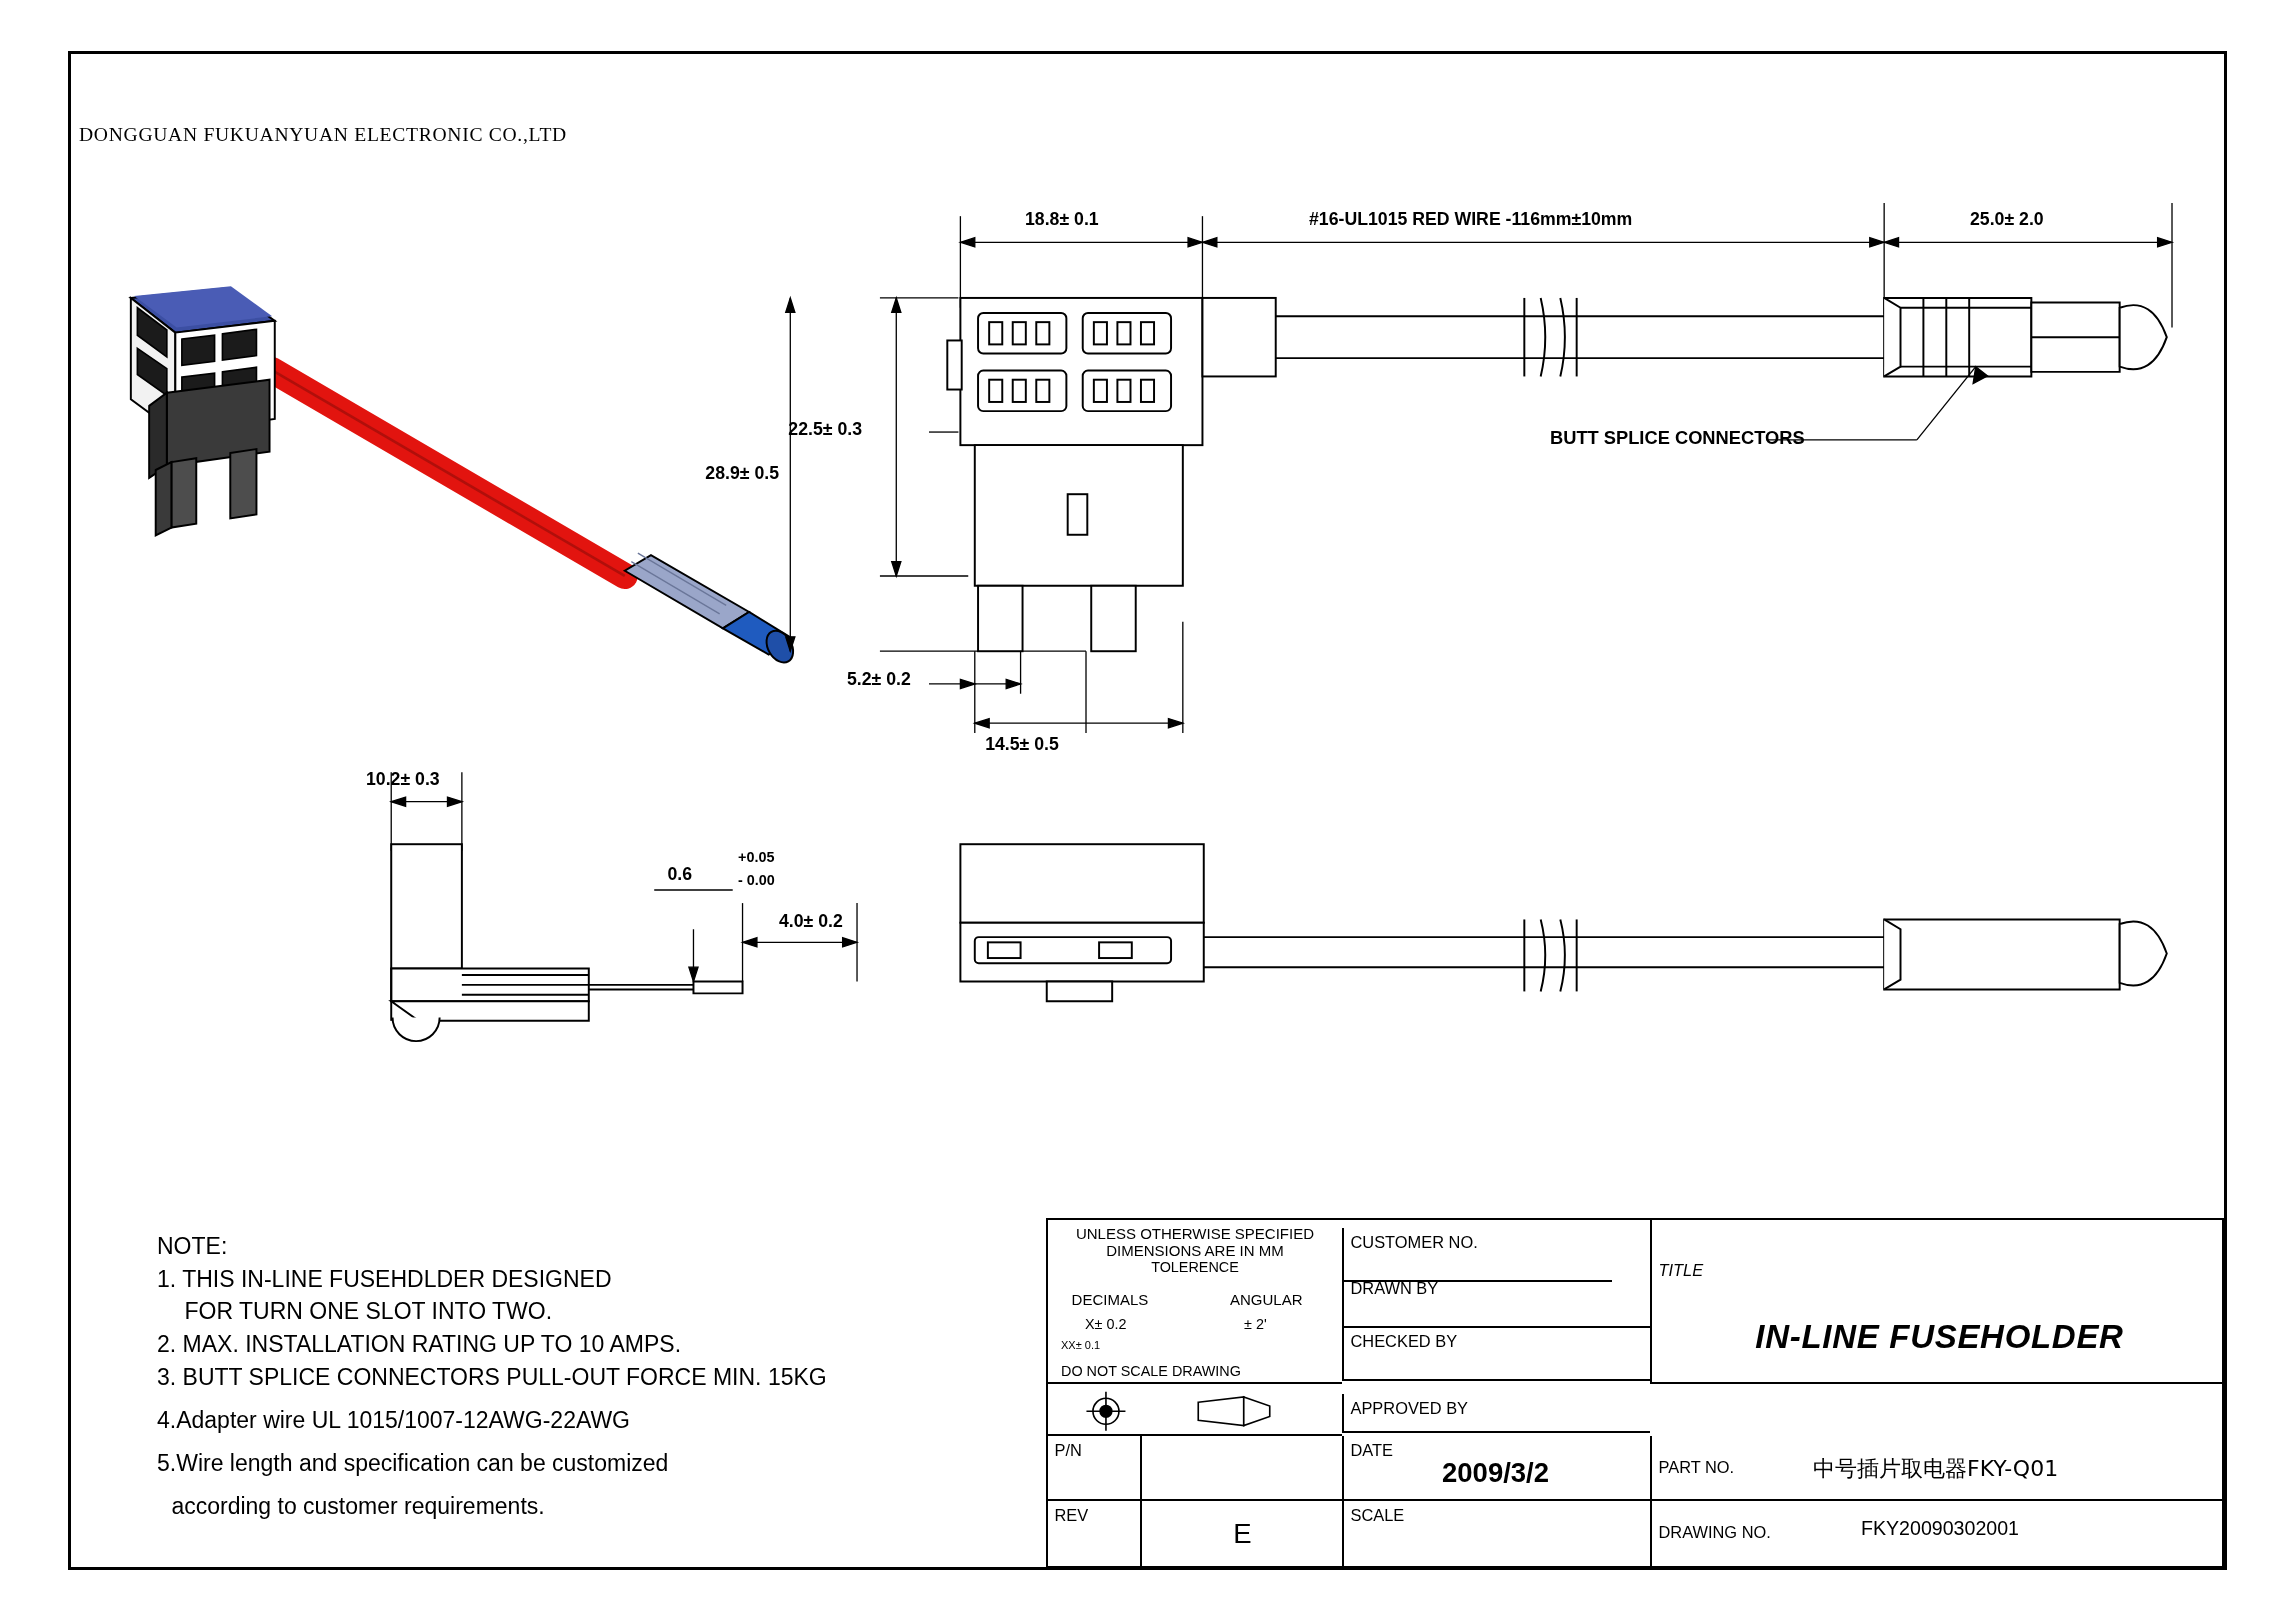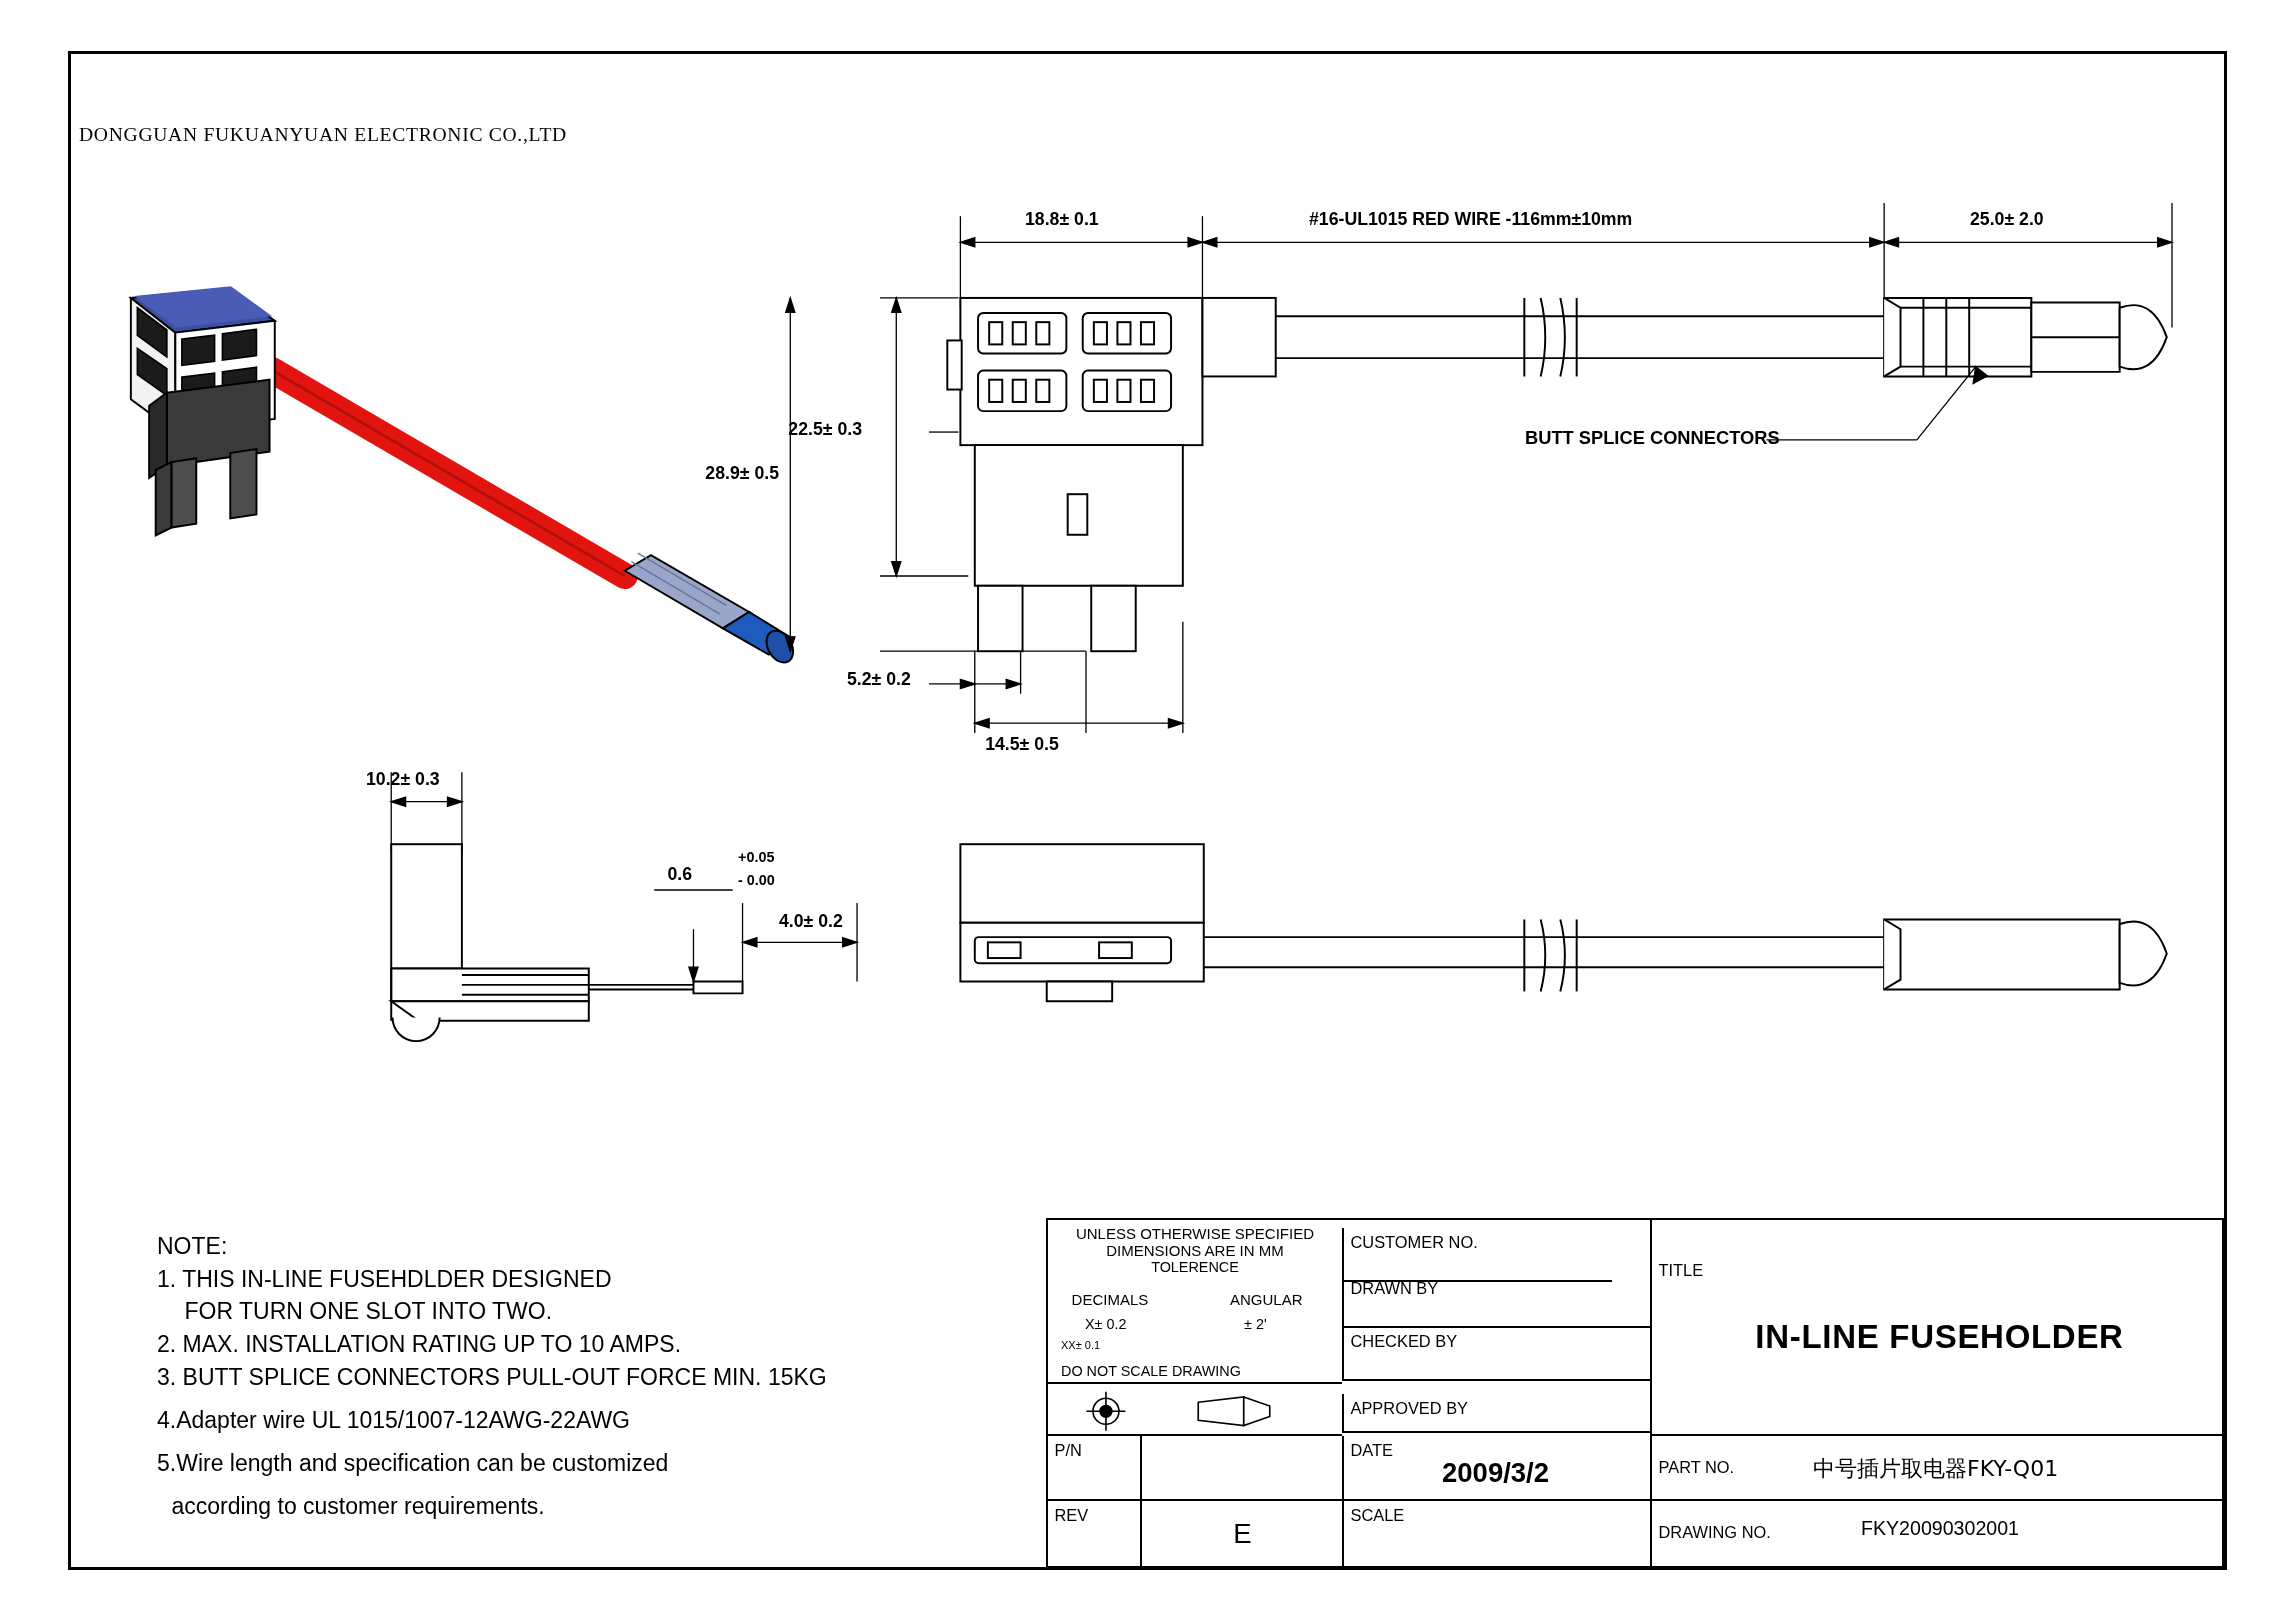--- a/index.html
+++ b/index.html
@@ -10,21 +10,21 @@
   
   .cn-title{position:absolute;left:77px;top:65px;font-family:"DejaVu Sans",sans-serif;font-size:41px;letter-spacing:1.3px;color:#000;white-space:nowrap;}
   .en-title{position:absolute;left:79px;top:124px;font-family:"Liberation Serif",serif;font-size:19.6px;letter-spacing:0.7px;color:#000;white-space:nowrap;}
 
   
   svg.layer{position:absolute;left:0;top:0;width:2295px;height:1623px;pointer-events:none;}
 
   
   .dim{position:absolute;font-family:"Liberation Sans",sans-serif;font-size:17.7px;font-weight:bold;color:#000;white-space:nowrap;}
   .dimsm{position:absolute;font-family:"Liberation Sans",sans-serif;font-size:14.4px;font-weight:bold;color:#000;white-space:nowrap;}
-  .lbl{position:absolute;font-family:"Liberation Sans",sans-serif;font-size:18.3px;font-weight:bold;color:#000;white-space:nowrap;}
+  .lbl{position:absolute;font-family:"Liberation Sans",sans-serif;font-size:18.3px;font-weight:bold;color:#000;white-space:nowrap;margin-left:25px;}
 
   
   .notes{position:absolute;left:157px;top:1230px;width:916px;font-size:23px;line-height:1.42;color:#000;}
   .notes div{white-space:nowrap;}
   .notes .ind{padding-left:27.5px;}
   .notes .sp{margin-top:10.5px;}
 
   
   .tb{position:absolute;left:1046px;top:1218px;width:1178px;height:350px;border:2px solid #000;box-sizing:border-box;}
   .tb .cell{position:absolute;box-sizing:border-box;}
@@ -330,21 +330,21 @@
     </div>
     <div class="cell bl bb" style="left:294px;top:216px;width:308px;height:65px;">
       <div class="t-lab">DATE</div>
       <div class="big-date" style="position:absolute;left:98px;top:21px;">2009/3/2</div>
     </div>
     <div class="cell bl" style="left:294px;top:281px;width:308px;height:65px;">
       <div class="t-lab">SCALE</div>
       <div style="position:absolute;left:131px;top:19.6px;font-size:18.3px;"></div>
     </div>
 
-    <div class="cell bl bb" style="left:602px;top:0;width:575px;height:216px;">
+    <div class="cell bl bb" style="left:602px;top:0;width:575px;height:164px;font-style:italic;">
       <div class="t-lab" style="top:41px;">TITLE</div>
       <div class="big-title" style="position:absolute;left:0;top:98px;width:575px;text-align:center;">IN-LINE FUSEHOLDER</div>
     </div>
     <div class="cell bl bb" style="left:602px;top:216px;width:575px;height:65px;">
       <div class="t-lab" style="top:22px;">PART NO.</div>
       <div class="pn-cn" style="position:absolute;left:161px;top:18.3px;">中号插片取电器FKY-Q01</div>
     </div>
     <div class="cell bl" style="left:602px;top:281px;width:575px;height:65px;">
       <div class="t-lab" style="top:22px;">DRAWING NO.</div>
       <div class="dn" style="position:absolute;left:209px;top:16px;">FKY20090302001</div>

